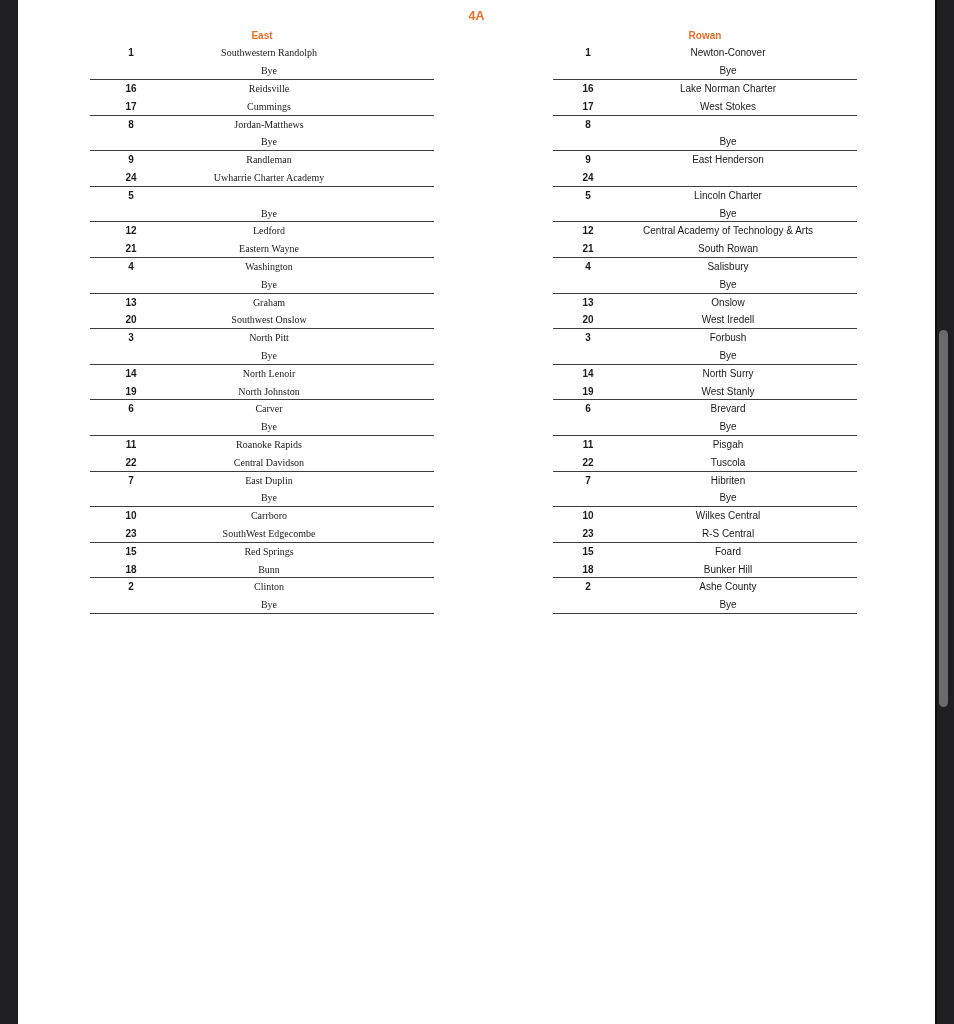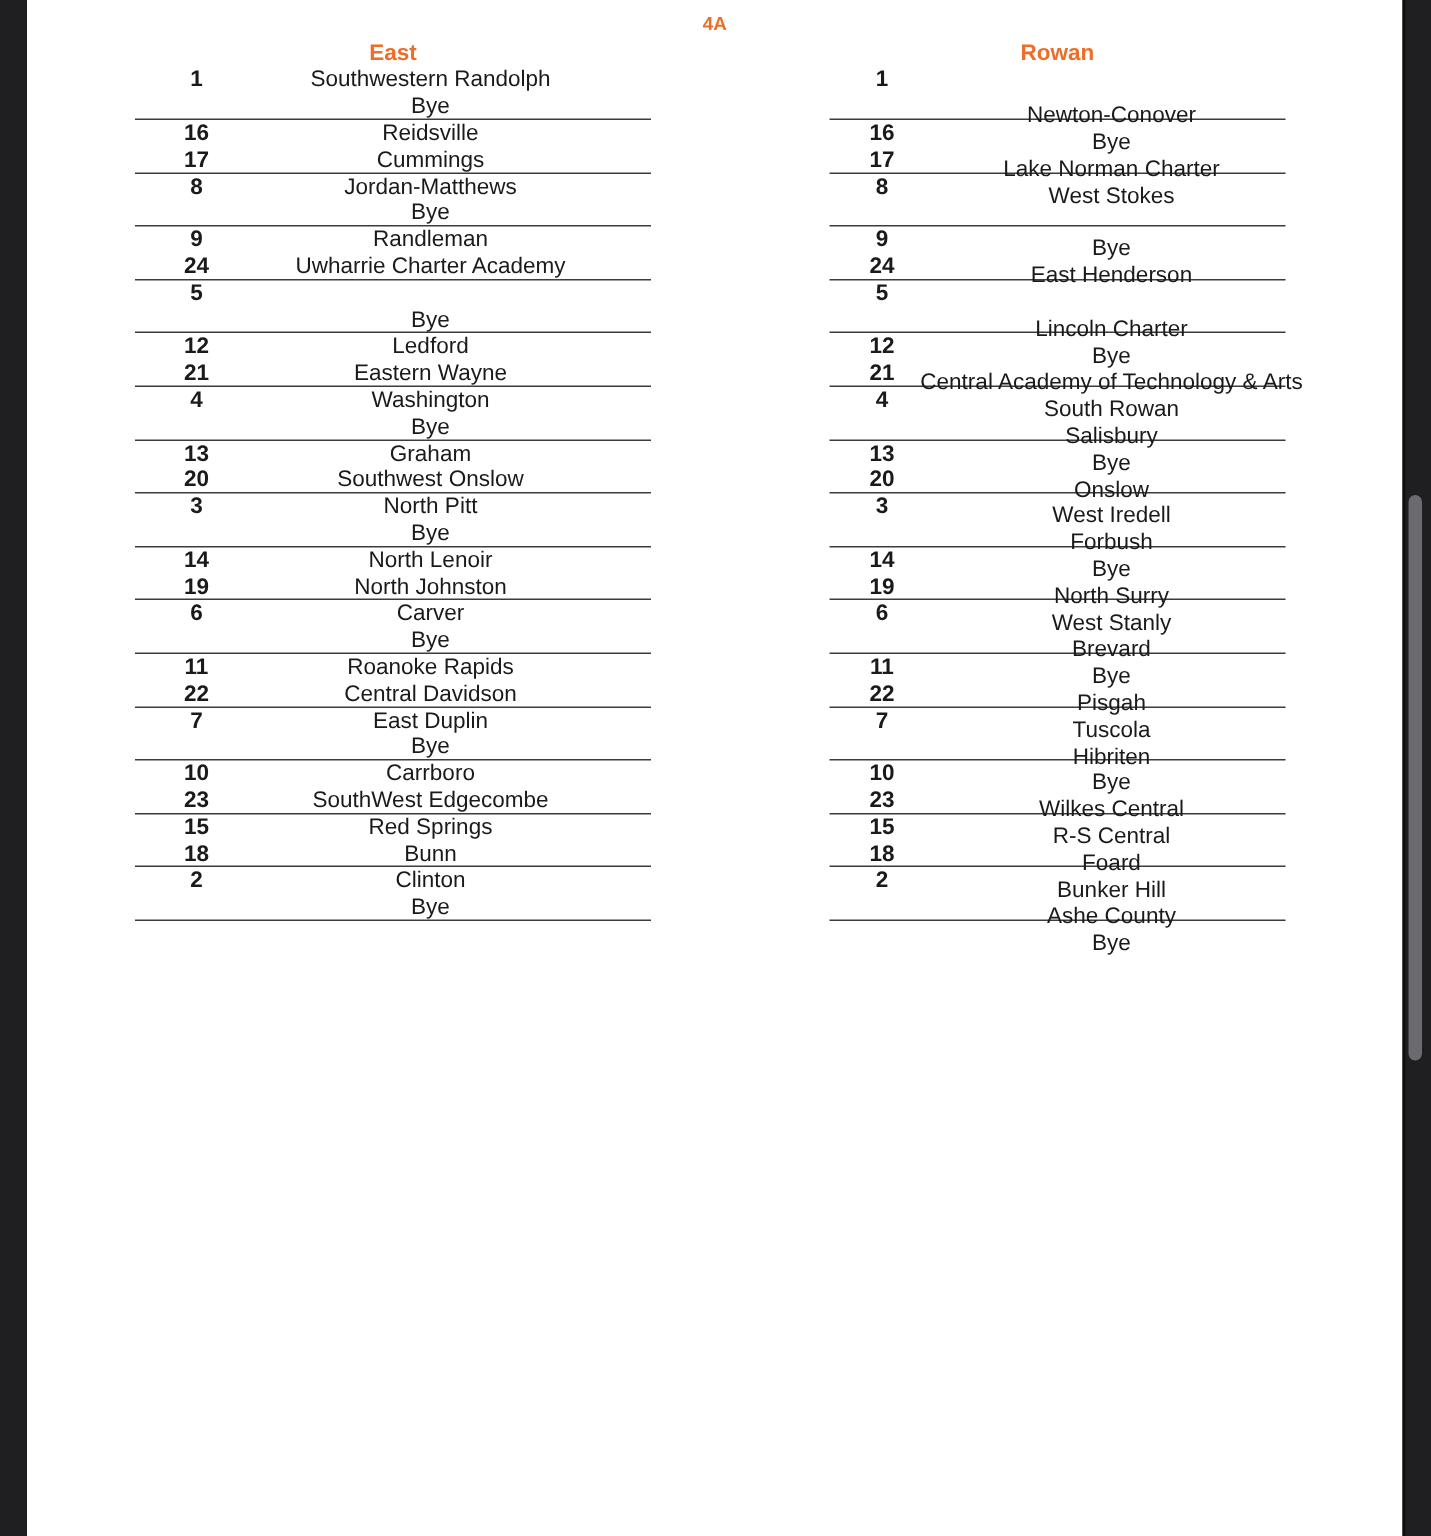--- a/index.html
+++ b/index.html
@@ -26,40 +26,40 @@
   }
   .page{
     position:absolute;left:18px;top:0;width:917px;height:1024px;
     background:#ffffff;
   }
   .doc-title{
     position:absolute;top:8px;left:0;width:100%;
     text-align:center;font-size:12.5px;font-weight:bold;color:var(--accent);
     line-height:16px;
   }
-  .col{position:absolute;top:26.6px;font-size:15px;}
+  .col{position:absolute;top:26.6px;font-size:10px;}
   .col.east{left:72px;width:344px;}
   .col.west{left:535px;width:304px;}
   .col-header{
     height:17.8px;line-height:17.8px;text-align:center;
     font-weight:bold;color:var(--accent);
   }
   .pair{
     position:relative;height:35.6px;box-sizing:border-box;
     border-bottom:1.5px solid var(--line);
   }
   .row{position:relative;height:17.8px;line-height:17.8px;white-space:nowrap;}
   .seed{
     position:absolute;left:0;top:0;width:82px;
     text-align:center;font-weight:bold;
   }
   .col.west .seed{width:70px;}
   .team{position:absolute;top:0;text-align:center;}
-  .col.east .team{left:50px;width:294px;}
-  .col.west .team{left:59px;width:258px;margin-top:24px;}
+  .col.east .team{left:32px;width:294px;font-family:Liberation Serif, serif;}
+  .col.west .team{left:46px;width:258px;}
   .scroll-edge{
     position:absolute;left:935px;top:0;width:2px;height:1024px;
     background:var(--edge);
   }
   .scroll-track{
     position:absolute;left:937px;top:0;width:17px;height:1024px;
     background:var(--chrome);
   }
   .scroll-thumb{
     position:absolute;left:2px;top:330px;width:9px;height:377px;

